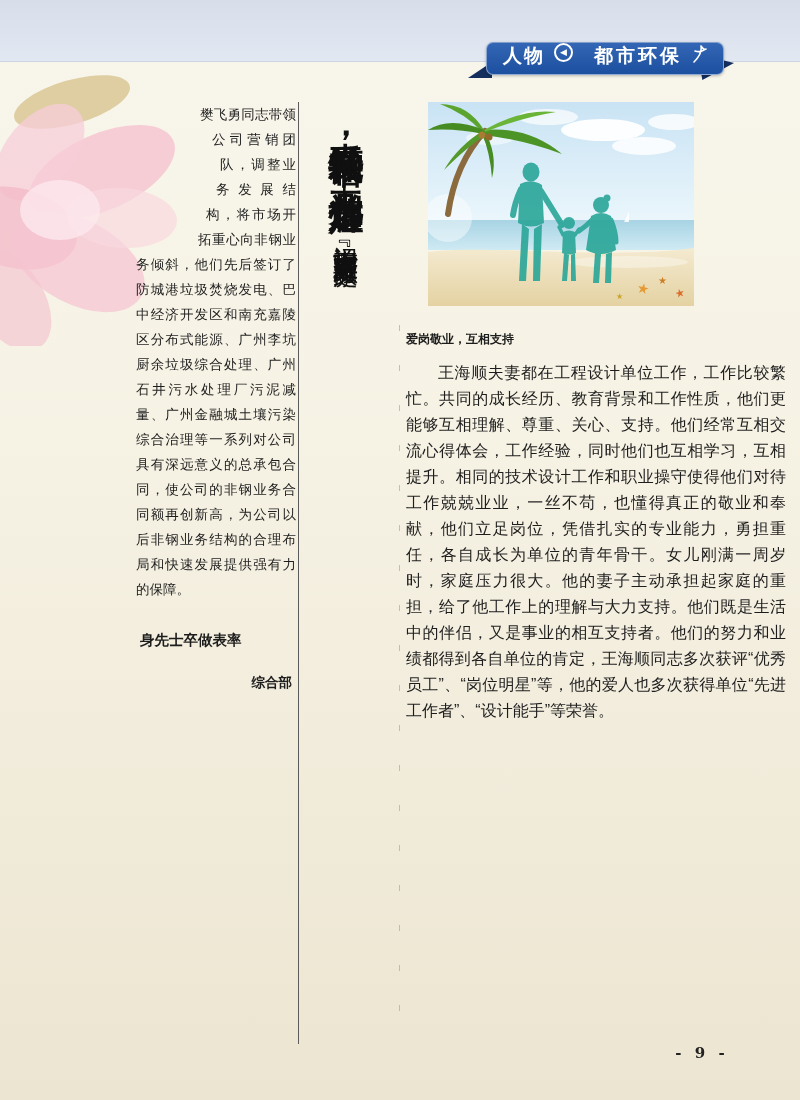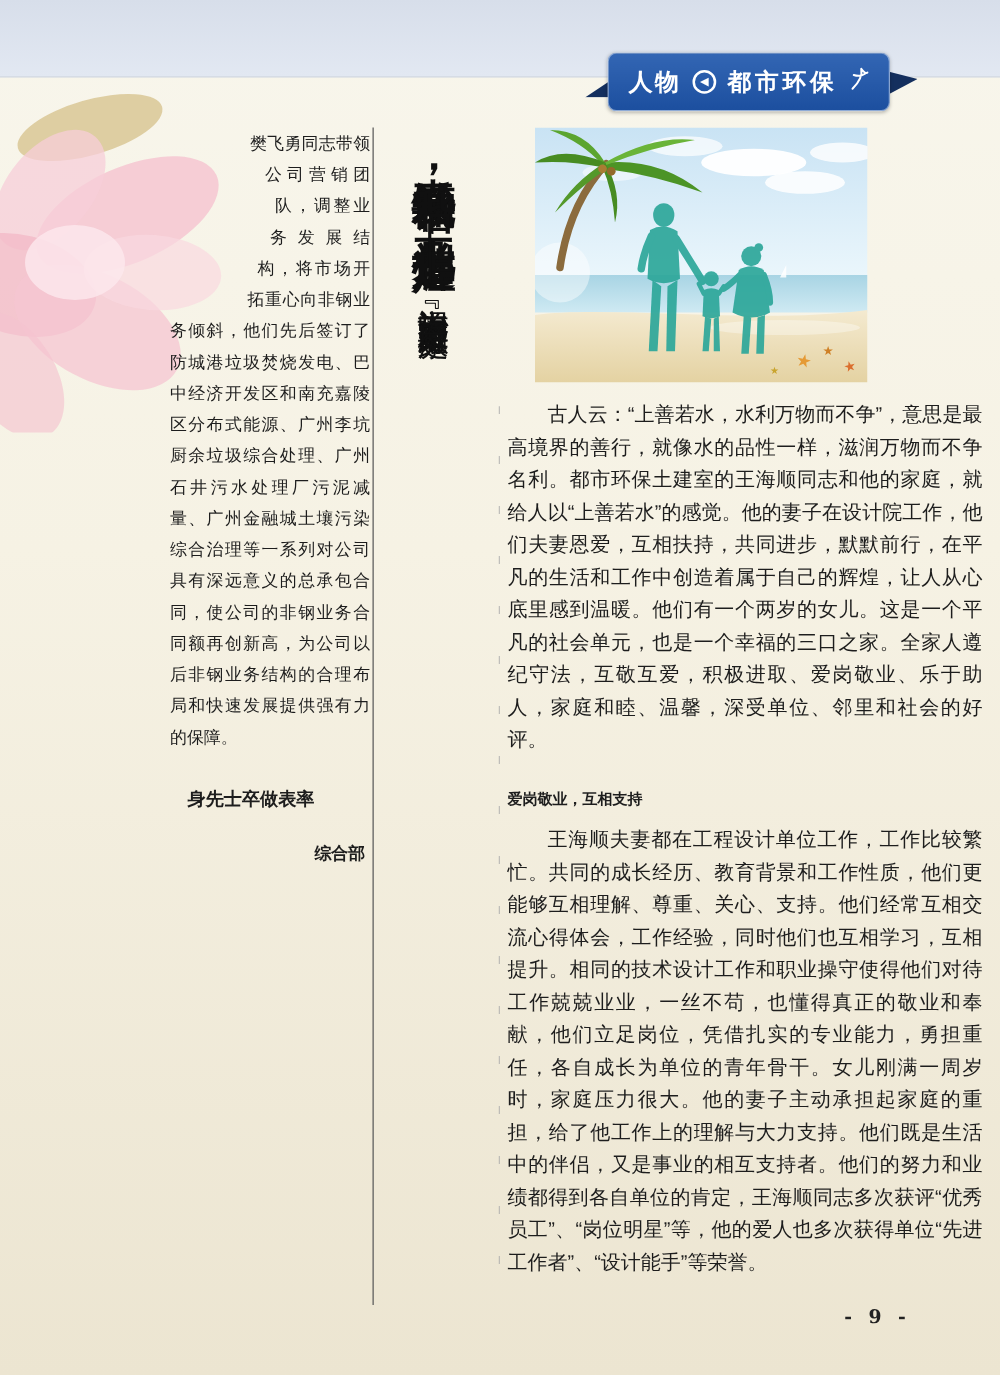--- a/index.html
+++ b/index.html
@@ -11,41 +11,41 @@
   }
   
   .top-strip{position:absolute;left:0;top:0;width:800px;height:62px;
     background:linear-gradient(180deg,#d7deea,#e2e8f2);border-bottom:1px solid #cdd5e2;}
   
   .badge-wrap{position:absolute;left:468px;top:40px;width:280px;height:48px;}
   .fold-left{position:absolute;left:0;top:22px;width:24px;height:16px;background:#142f5e;
     clip-path:polygon(0 100%,100% 0,100% 100%);}
   .fold-right{position:absolute;left:230px;top:14px;width:36px;height:26px;background:#142f5e;
     clip-path:polygon(0 0,100% 35%,12% 100%);}
-  .badge{position:absolute;left:18px;top:2px;height:47px;z-index:1;
-    display:flex;align-items:center;gap:9px;padding:0 16px;
+  .badge{position:absolute;left:18px;top:2px;height:33px;z-index:1;
+    display:flex;align-items:flex-start;gap:9px;padding:0 16px;
     background:linear-gradient(180deg,#3366b4,#1c4f9f);
     border:1px solid rgba(255,255,255,.45);border-radius:7px;
     box-shadow:0 1px 3px rgba(0,0,0,.25);}
   .badge .section{color:#fff;font-weight:bold;font-size:19px;letter-spacing:2px;white-space:nowrap;}
   .logo-circle{width:19px;height:19px;border:2px solid #fff;border-radius:50%;
     display:flex;align-items:center;justify-content:center;color:#fff;font-size:9px;line-height:1;flex:none;}
-  .badge .brand{color:#fff;font-weight:bold;font-size:19px;letter-spacing:3px;white-space:nowrap;}
+  .badge .brand{color:#fff;font-weight:bold;font-size:19px;letter-spacing:3px;white-space:nowrap;margin-left:12px;}
   .flourish{flex:none;}
   
   .flower{position:absolute;left:-18px;top:60px;}
   
   .vrule{position:absolute;left:298px;top:102px;width:1px;height:942px;background:#5b5b5b;}
   .dashed-rule{position:absolute;left:399px;top:325px;width:1px;height:715px;
     background:repeating-linear-gradient(180deg,#a9a9a9 0 6px,transparent 6px 40px);opacity:.7;}
   
   .left-col{position:absolute;left:136px;top:102px;width:160px;
     font-size:13.5px;line-height:25px;text-align:justify;text-justify:inter-character;word-break:break-all;}
   .left-col .fl{float:left;clear:left;height:25px;}
-  .subhead-left{font-weight:bold;font-size:14.5px;line-height:28px;margin:14px;}
+  .subhead-left{font-weight:bold;font-size:14.5px;line-height:28px;margin:4px;}
   .subhead-left.first{margin-top:24px;}
   .body-para{text-indent:2em;margin:10px 0 0;}
   .byline{text-align:right;font-weight:bold;margin-top:16px;padding-right:4px;}
   
   .vertical-title{position:absolute;left:322px;top:114px;height:966px;
     writing-mode:vertical-rl;text-orientation:upright;color:#101010;white-space:nowrap;}
   .t-main{font-size:35px;font-weight:bold;letter-spacing:2px;}
   .t-dash{text-orientation:mixed;font-size:26px;font-weight:bold;letter-spacing:0;}
   .t-sub{font-size:25px;letter-spacing:1px;font-weight:500;}
   
@@ -175,20 +175,19 @@
         <path d="M167,150 L165,181 L171,181 L173,152 Z" stroke="none"></path>
         <path d="M178,152 L177,181 L183,181 L184,150 Z" stroke="none"></path>
       </g>
       <g font-family="DejaVu Sans, sans-serif">
         <text x="208" y="190" font-size="14" fill="#e59a35" transform="rotate(12 208 190)">★</text>
         <text x="230" y="182" font-size="10" fill="#cf8026">★</text>
         <text x="248" y="196" font-size="11" fill="#db6f2e" transform="rotate(-14 248 196)">★</text>
         <text x="188" y="197" font-size="8" fill="#c9a42e">★</text>
       </g>
     </svg>
-    <p class="para">古人云：“上善若水，水利万物而不争”，意思是最高境界的善行，就像水的品性一样，滋润万物而不争名利。都市环保土建室的王海顺同志和他的家庭，就给人以“上善若水”的感觉。他的妻子在设计院工作，他们夫妻恩爱，互相扶持，共同进步，默默前行，在平凡的生活和工作中创造着属于自己的辉煌，让人从心底里感到温暖。他们有一个两岁的女儿。这是一个平凡的社会单元，也是一个幸福的三口之家。全家人遵纪守法，互敬互爱，积极进取、爱岗敬业、乐于助人，家庭和睦、温馨，深受单位、邻里和社会的好评。</p>
     <h3 class="subhead-right">爱岗敬业，互相支持</h3>
     <p class="para">王海顺夫妻都在工程设计单位工作，工作比较繁忙。共同的成长经历、教育背景和工作性质，他们更能够互相理解、尊重、关心、支持。他们经常互相交流心得体会，工作经验，同时他们也互相学习，互相提升。相同的技术设计工作和职业操守使得他们对待工作兢兢业业，一丝不苟，也懂得真正的敬业和奉献，他们立足岗位，凭借扎实的专业能力，勇担重任，各自成长为单位的青年骨干。女儿刚满一周岁时，家庭压力很大。他的妻子主动承担起家庭的重担，给了他工作上的理解与大力支持。他们既是生活中的伴侣，又是事业的相互支持者。他们的努力和业绩都得到各自单位的肯定，王海顺同志多次获评“优秀员工”、“岗位明星”等，他的爱人也多次获得单位“先进工作者”、“设计能手”等荣誉。</p>
   </div>
 
   <div class="page-number">- 9 -</div>
 
 </div>
 
 </body></html>

